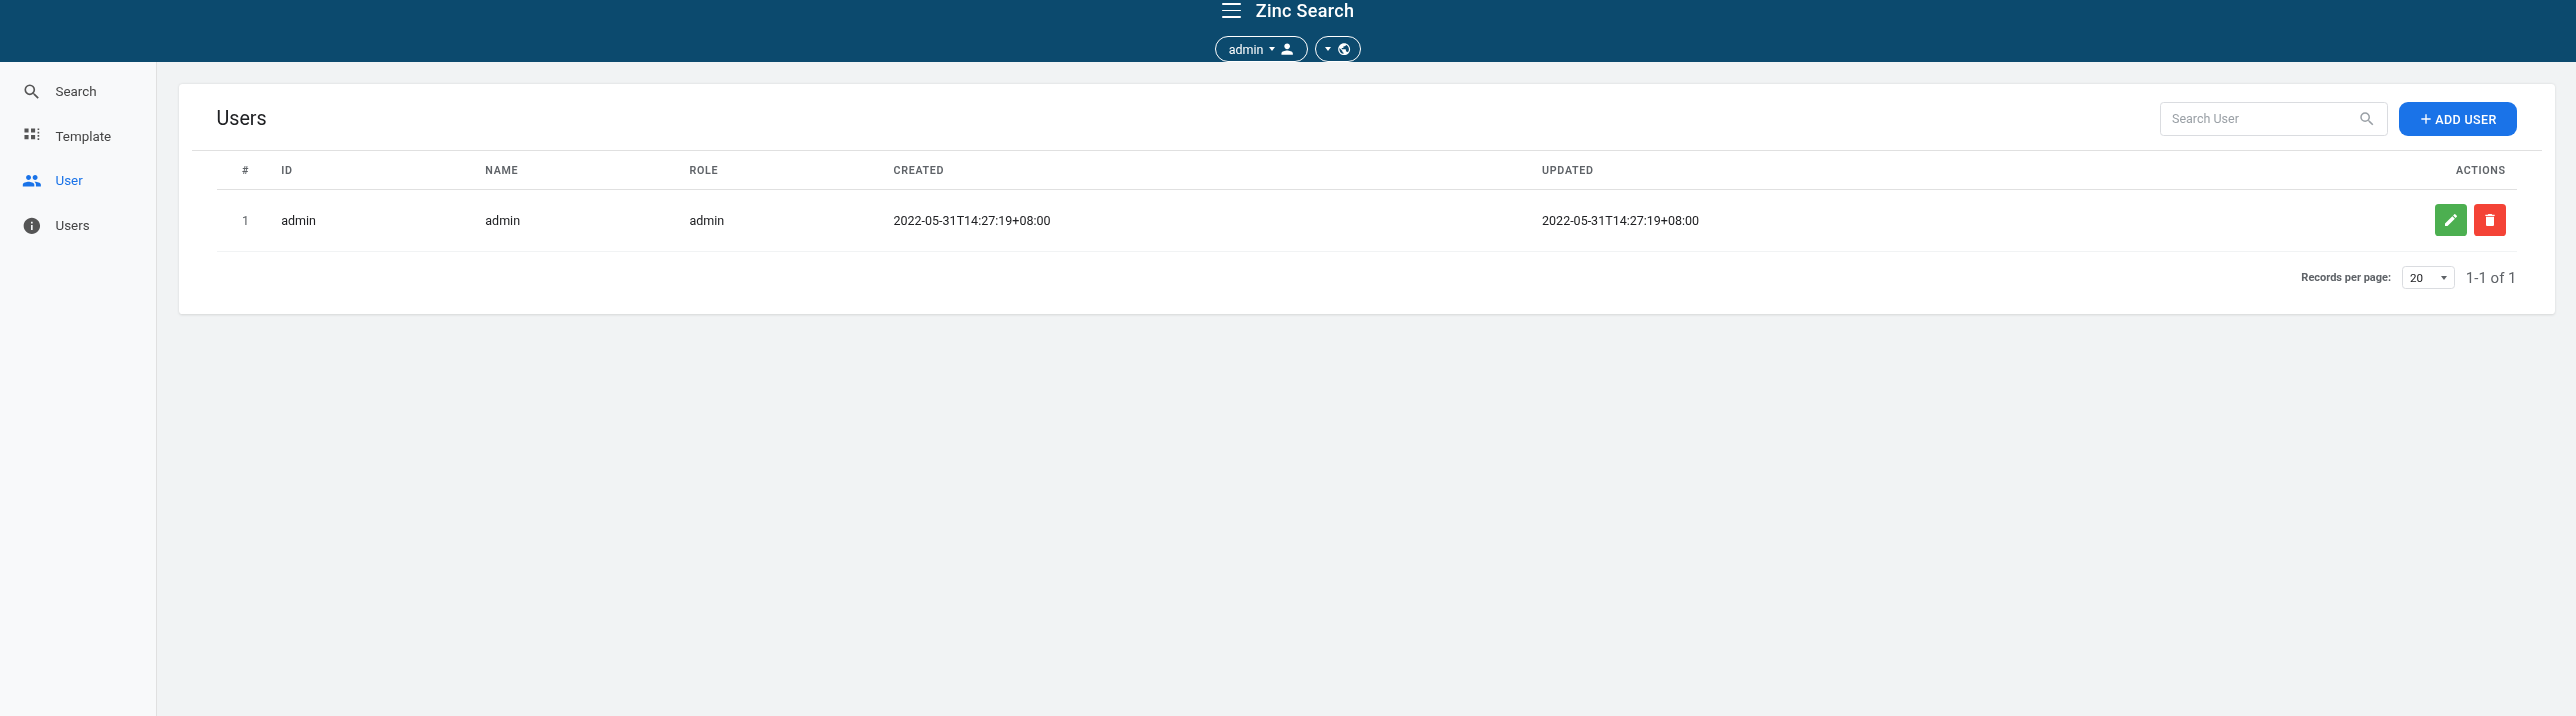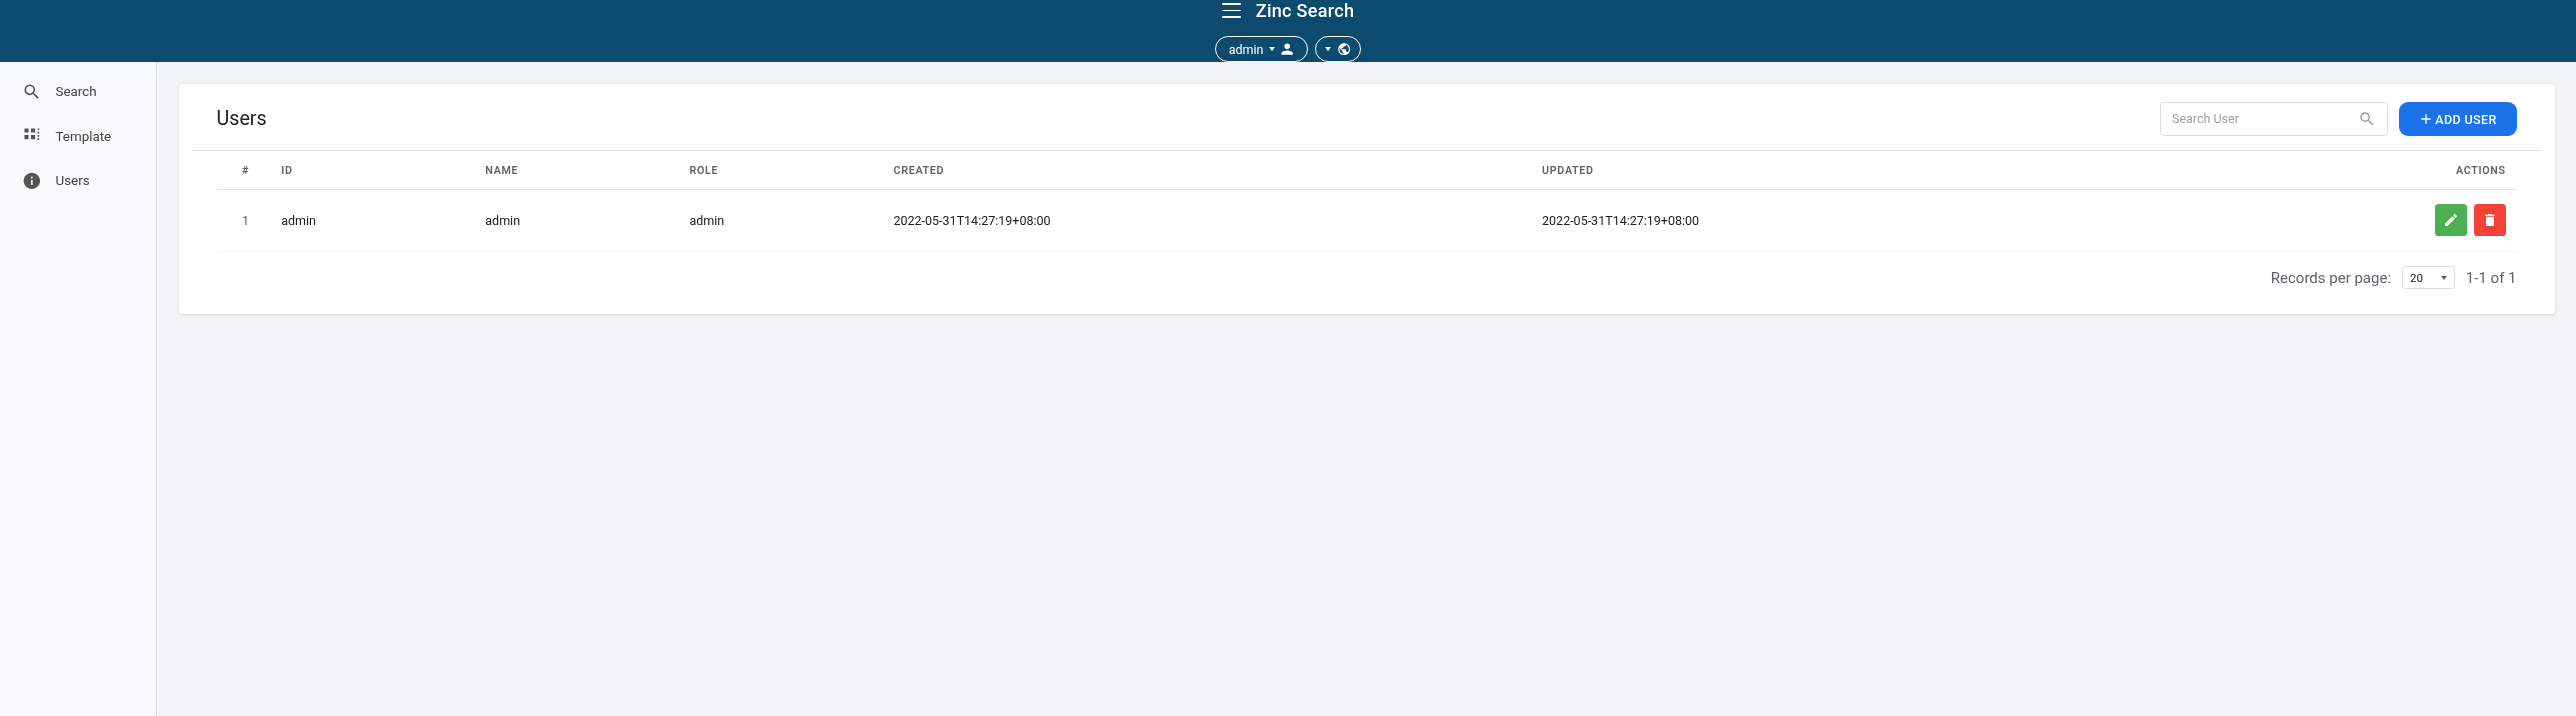--- a/index.html
+++ b/index.html
@@ -325,22 +325,23 @@
       display: flex;
       align-items: center;
       justify-content: flex-end;
       margin-top: 14.3px;
       gap: 10.7px;
       font-size: 11.6px;
       color: #5f6368;
     }
 
     .records-label {
-      font-size: 15px;
+      font-size: 11px;
       color: #5f6368;
+      font-weight: bold;
     }
 
     .per-page-select {
       display: flex;
       align-items: center;
       gap: 18px;
       border: 0.9px solid #dadce0;
       border-radius: 3.6px;
       padding: 3.6px 7.2px;
       cursor: pointer;
@@ -395,20 +396,28 @@
       <span>Search</span>
     </div>
     <div class="sidebar-item">
       <span class="icon">
         <svg viewBox="0 0 24 24">
             <path d="M3 3h5v5H3V3zm0 8h5v5H3v-5zm8-8h5v5h-5V3zm0 8h5v5h-5v-5zm8-8h2v2h-2V3zm0 4h2v2h-2V7zm0 4h2v2h-2v-2zm0 4h2v2h-2v-2zM7 7H5V5h2v2zm0 8H5v-2h2v2zm8-8h-2V5h2v2zm0 8h-2v-2h2v2z"></path>
           </svg>
       </span>
       <span>Template</span>
     </div>
+    <div class="sidebar-item active">
+      <span class="icon">
+        <svg viewBox="0 0 24 24">
+            <path d="M16 11c1.66 0 2.99-1.34 2.99-3S17.66 5 16 5c-1.66 0-3 1.34-3 3s1.34 3 3 3zm-8 0c1.66 0 2.99-1.34 2.99-3S9.66 5 8 5C6.34 5 5 6.34 5 8s1.34 3 3 3zm0 2c-2.33 0-7 1.17-7 3.5V19h14v-2.5c0-2.33-4.67-3.5-7-3.5zm8 0c-.29 0-.62.02-.97.05 1.16.84 1.97 1.97 1.97 3.45V19h6v-2.5c0-2.33-4.67-3.5-7-3.5z"></path>
+          </svg>
+      </span>
+      <span>User</span>
+    </div>
     <div class="sidebar-item">
       <span class="icon">
         <svg viewBox="0 0 24 24">
             <path d="M12 2C6.48 2 2 6.48 2 12s4.48 10 10 10 10-4.48 10-10S17.52 2 12 2zm1 15h-2v-6h2v6zm0-8h-2V7h2v2z"></path>
           </svg>
       </span>
       <span>Users</span>
     </div>
   </nav>
 

